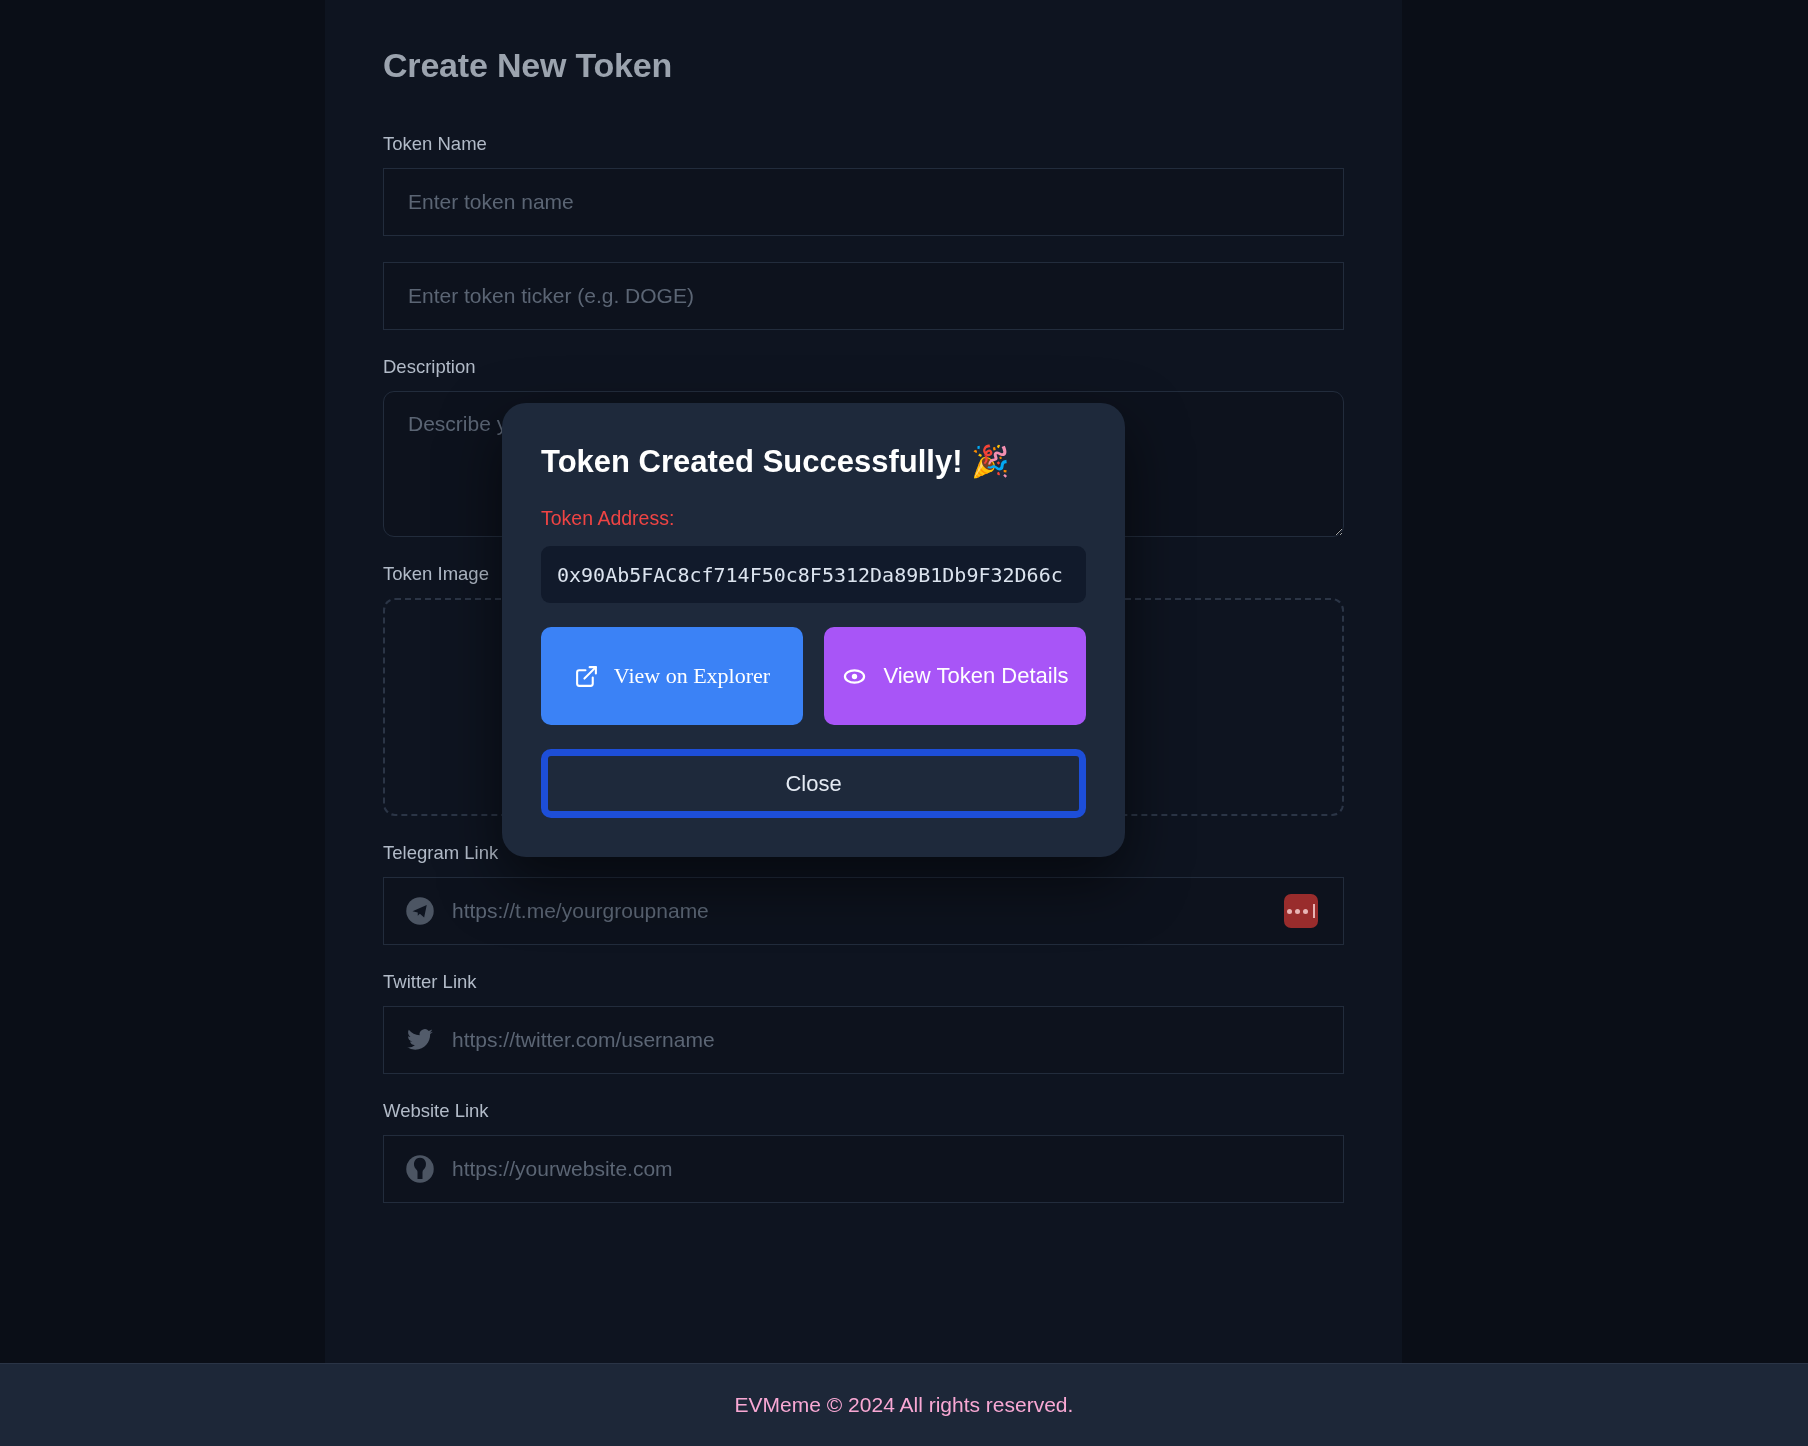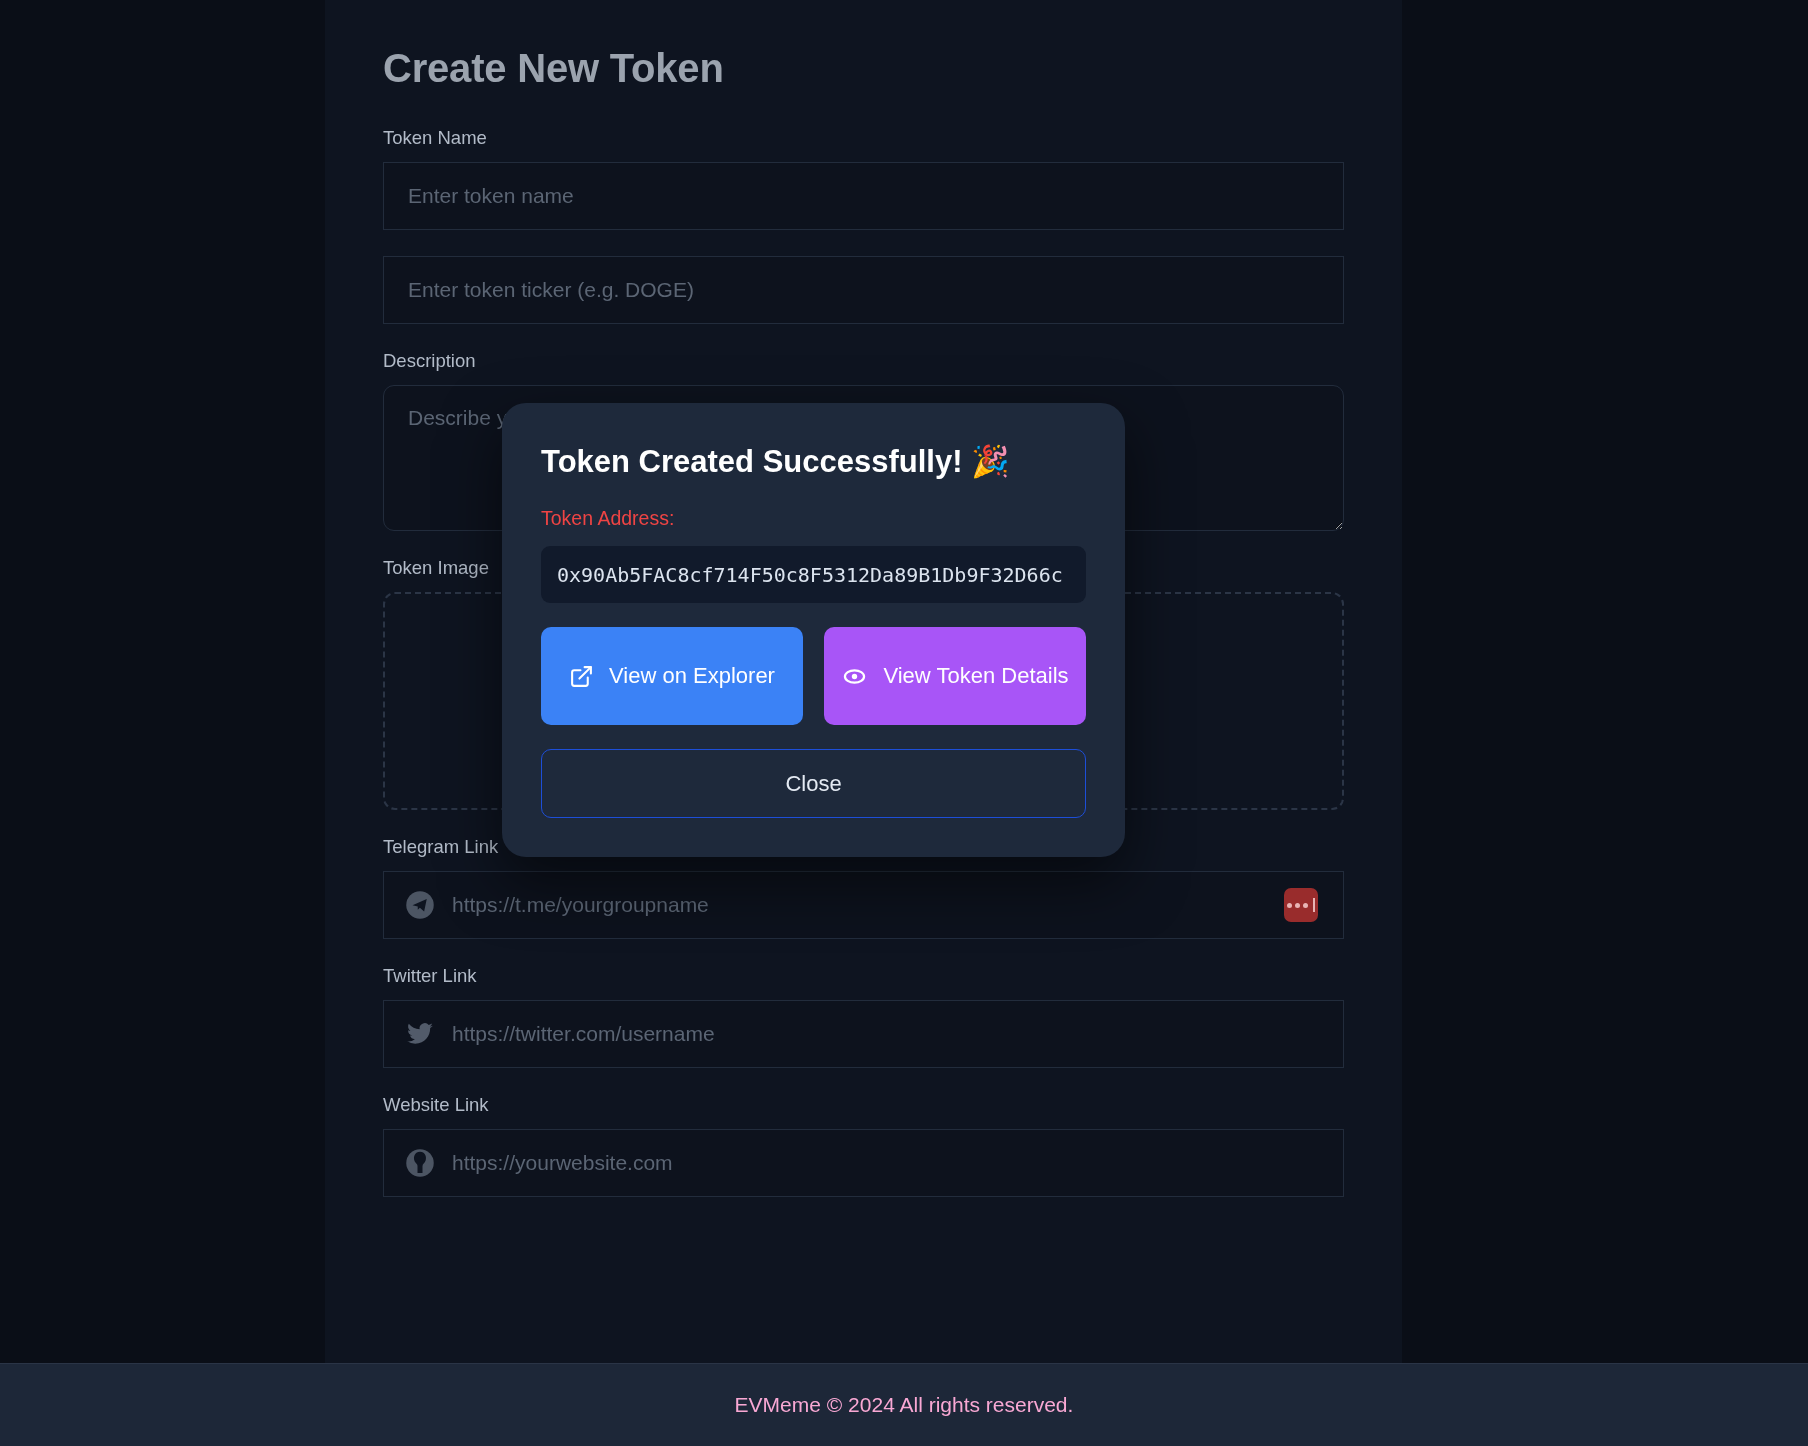--- a/index.html
+++ b/index.html
@@ -31,25 +31,25 @@
     position: absolute;
     left: 325px;
     top: 0;
     width: 1077px;
     height: 1363px;
     background: #0e1420;
     padding: 46px 58px 0 58px;
   }
 
   .page-title {
-    font-size: 40px;
+    font-size: 34px;
     font-weight: bold;
     color: #9ba3ae;
     letter-spacing: -0.2px;
-    margin-bottom: 36px;
+    margin-bottom: 48px;
   }
 
   .field { margin-bottom: 26px; }
 
   .field-label {
     display: block;
     font-size: 18.5px;
     color: #b2bbc8;
     margin-bottom: 13px;
     font-weight: normal;
@@ -219,28 +219,28 @@
     justify-content: center;
     gap: 15px;
     font-size: 22px;
     font-family: "Liberation Sans", sans-serif;
     color: #ffffff;
     cursor: pointer;
     text-align: center;
     line-height: 1.45;
     padding: 10px 12px;
   }
-  .btn-explorer { background: #3b82f6; }
+  .btn-explorer { background: #3b82f6; font-family: Liberation Serif, serif; }
   .btn-details  { background: #a855f7; }
 
   .btn-close {
     width: 100%;
     height: 69px;
     background: transparent;
-    border: 1px solid #1d4ed8;
+    border: 7px solid #1d4ed8;
     border-radius: 10px;
     color: #e4eaf3;
     font-size: 22px;
     font-family: "Liberation Sans", sans-serif;
     cursor: pointer;
   }
 
   .icon-svg { display: block; }
 </style>
 </head>

